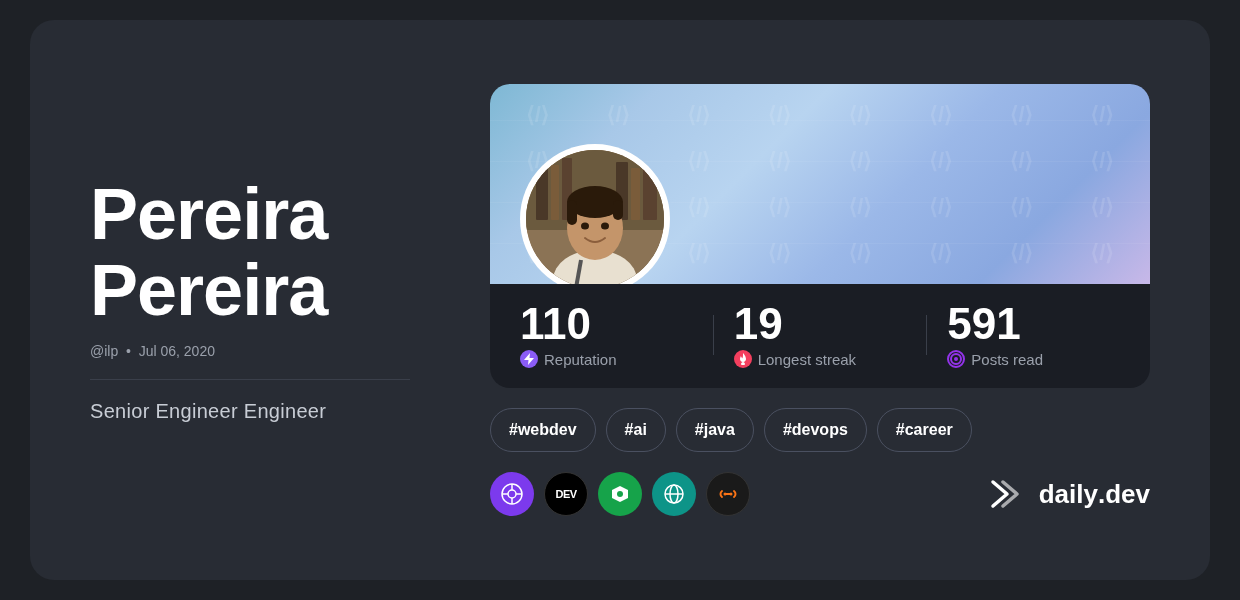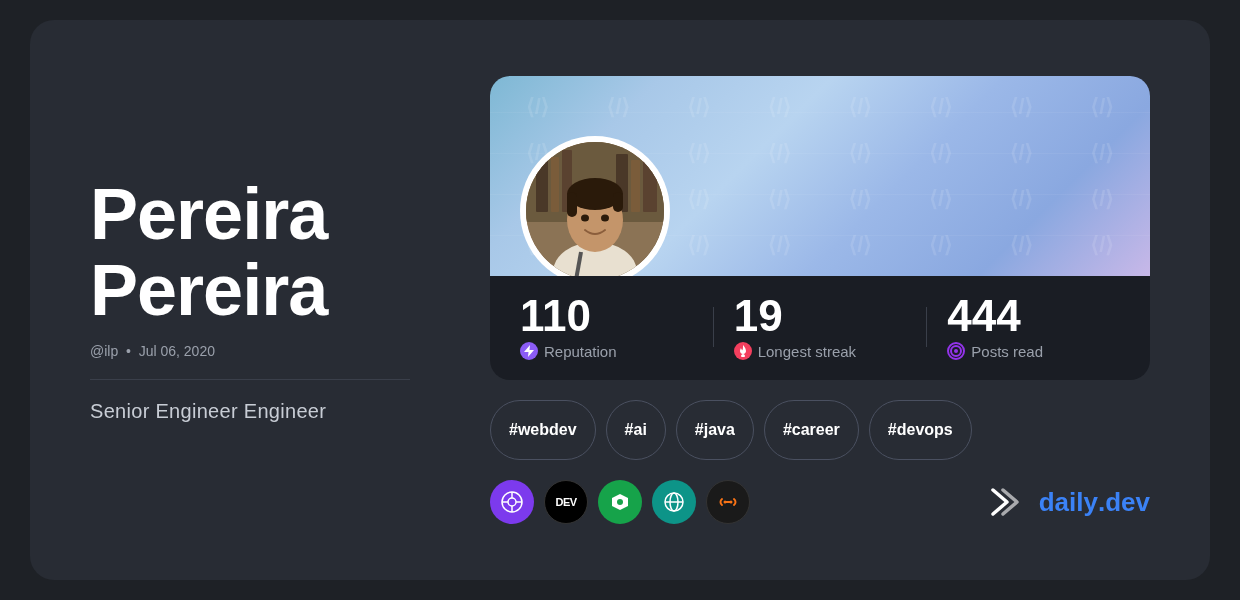--- a/index.html
+++ b/index.html
@@ -214,21 +214,21 @@
     
     .tags-row {
       display: flex;
       gap: 10px;
       flex-wrap: nowrap;
     }
 
     .tag {
       border: 1.5px solid #4a5060;
       border-radius: 50px;
-      padding: 20px 18px;
+      padding: 12px 18px;
       font-size: 16px;
       color: #ffffff;
       font-weight: 600;
       background: transparent;
       white-space: nowrap;
     }
 
     
     .bottom-row {
       display: flex;
@@ -269,21 +269,21 @@
     }
 
     .brand-logo-icon {
       display: flex;
       align-items: center;
       justify-content: center;
     }
 
     .brand-text {
       font-size: 26px;
-      color: #3b82f6;
+      color: #ffffff;
       font-weight: 400;
     }
 
     .brand-text span {
       font-weight: 700;
     }
 
     .stat-divider {
       width: 1px;
       height: 40px;
@@ -413,40 +413,40 @@
                 <path d="M5 0C5 0 8 3 8 6C8 7.5 7 9 5 9C3 9 2 7.5 2 6C2 4.5 3 3 3 3C3 4 4 4.5 4 5.5C5 4.5 5 3 5 0Z M5 9C5 9 7 9.5 7 11C7 12 6 12 5 12C4 12 3 12 3 11C3 9.5 5 9 5 9Z"></path>
               </svg>
             </div>
             <span>Longest streak</span>
           </div>
         </div>
 
         <div class="stat-divider"></div>
 
         <div class="stat">
-          <div class="stat-value">444</div>
+          <div class="stat-value">591</div>
           <div class="stat-label">
             <div class="stat-icon icon-posts">
               <svg width="12" height="12" viewBox="0 0 12 12" fill="none" xmlns="http://www.w3.org/2000/svg">
                 <circle cx="6" cy="6" r="5" stroke="#9333ea" stroke-width="2"></circle>
                 <circle cx="6" cy="6" r="2" fill="#9333ea"></circle>
               </svg>
             </div>
             <span>Posts read</span>
           </div>
         </div>
       </div>
     </div>
 
     <div class="tags-row">
       <div class="tag">#webdev</div>
       <div class="tag">#ai</div>
       <div class="tag">#java</div>
+      <div class="tag">#devops</div>
       <div class="tag">#career</div>
-      <div class="tag">#devops</div>
     </div>
 
     <div class="bottom-row">
       <div class="social-icons">
 
         <div class="social-icon si-purple">
           <svg width="22" height="22" viewBox="0 0 22 22" fill="none" xmlns="http://www.w3.org/2000/svg">
             <circle cx="11" cy="11" r="10" stroke="white" stroke-width="1.5"></circle>
             <circle cx="11" cy="11" r="4" fill="none" stroke="white" stroke-width="1.5"></circle>
             <line x1="11" y1="1" x2="11" y2="7" stroke="white" stroke-width="1.5"></line>

